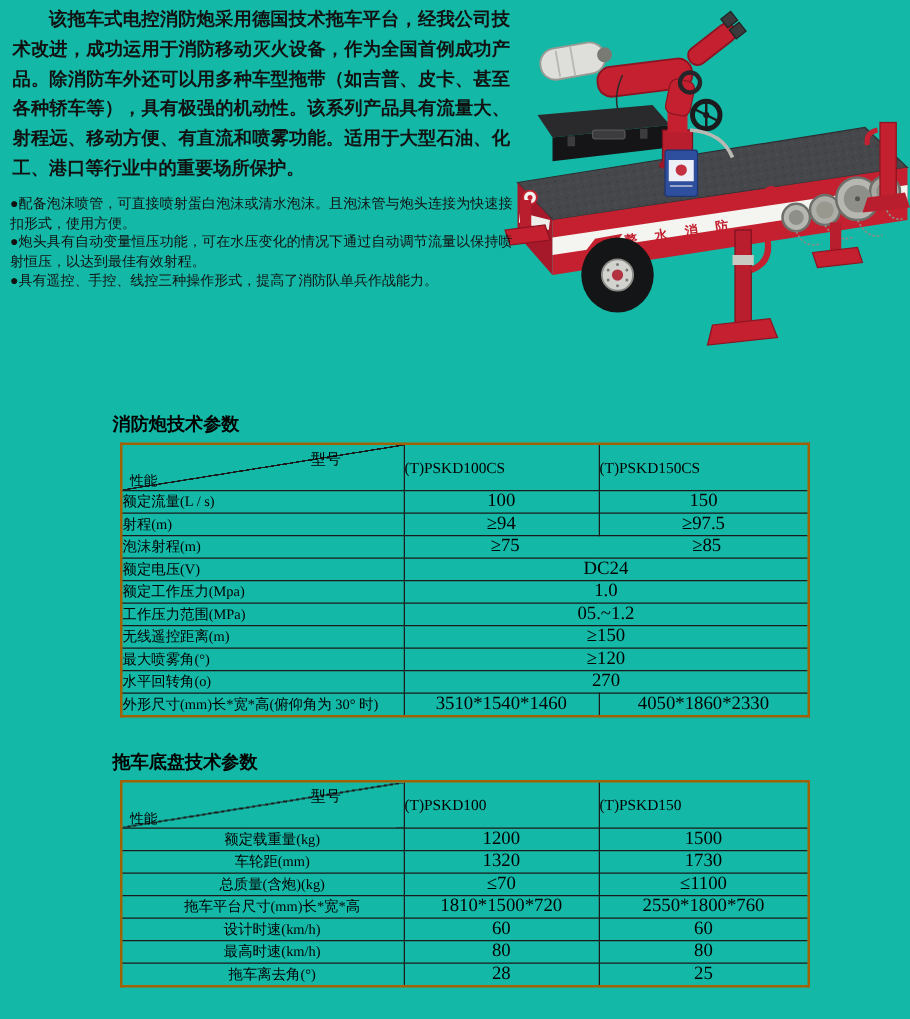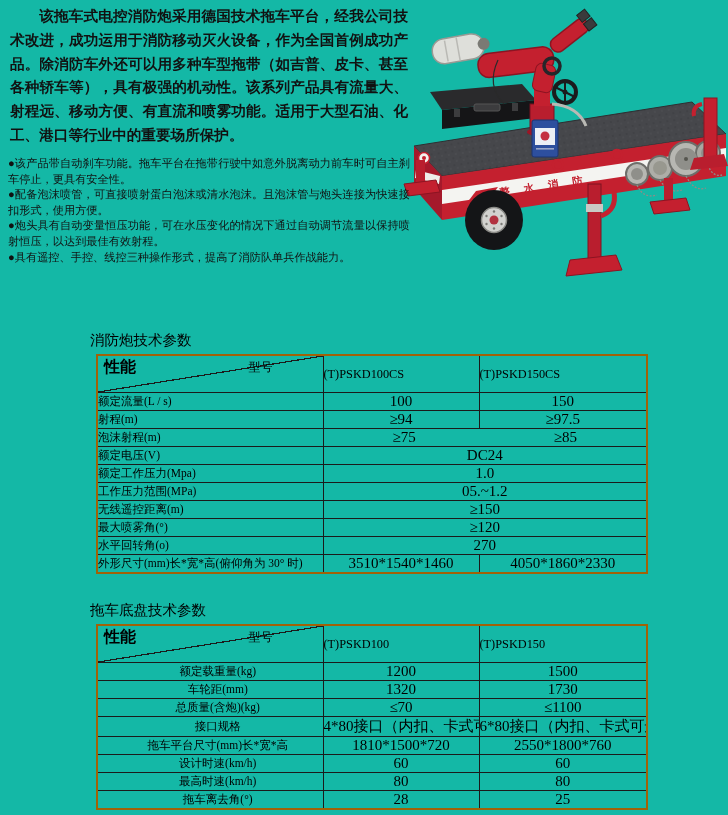--- a/index.html
+++ b/index.html
@@ -9,21 +9,21 @@
   .intro{position:absolute;left:10px;top:5px;width:398px;
          font-weight:bold;font-size:14.6px;line-height:23.8px;
          text-align:justify;text-indent:2em;margin:0;}
 
   .bullets{position:absolute;left:8px;top:156px;width:402px;
            font-size:11.2px;line-height:15.6px;text-align:justify;}
   .bullets p{margin:0;}
 
   .photo{position:absolute;left:402px;top:8px;width:326px;height:278px;}
 
-  .tbl-title{position:absolute;font-weight:normal;font-size:14.5px;line-height:17px;color:#000;margin:0;}
+  .tbl-title{position:absolute;font-weight:bold;font-size:14.5px;line-height:17px;color:#000;margin:0;}
   #t1-title{left:90px;top:332px;}
   #t2-title{left:90px;top:602px;}
 
   table.spec{position:absolute;left:96px;width:550px;border-collapse:collapse;table-layout:fixed;
              font-family:"Liberation Serif","DejaVu Serif",serif;color:#000;}
   #t1{top:354px;}
   #t2{top:624px;}
   table.spec{border:2px solid #a16207;}
   table.spec td{border:1px solid #1b1b1b;padding:0;overflow:hidden;}
 
@@ -32,22 +32,22 @@
   td.val{font-size:15px;text-align:center;height:17px;white-space:nowrap;}
   .twin{display:flex;width:100%;}
   .twin span{flex:1;text-align:center;}
 
   td.diag{position:relative;height:36px;
       background:linear-gradient(to bottom right,
         transparent calc(50% - 0.6px), #1b1b1b calc(50% - 0.6px),
         #1b1b1b calc(50% + 0.6px), transparent calc(50% + 0.6px));}
   td.diag .c-tr{position:absolute;top:3px;right:50px;font-size:12px;
       font-family:"Liberation Sans","DejaVu Sans",sans-serif;}
-  td.diag .c-bl{position:absolute;bottom:14px;left:6px;font-size:16px;
-      font-family:"Liberation Sans","DejaVu Sans",sans-serif;font-weight:bold;}
+  td.diag .c-bl{position:absolute;bottom:0;left:6px;font-size:11px;
+      font-family:"Liberation Sans","DejaVu Sans",sans-serif;}
   td.model{text-align:left;font-size:12.3px;height:36px;}
 </style>
 </head>
 <body>
 
 <div class="page">
 
   <p class="intro">该拖车式电控消防炮采用德国技术拖车平台，经我公司技术改进，成功运用于消防移动灭火设备，作为全国首例成功产品。除消防车外还可以用多种车型拖带（如吉普、皮卡、甚至各种轿车等），具有极强的机动性。该系列产品具有流量大、射程远、移动方便、有直流和喷雾功能。适用于大型石油、化工、港口等行业中的重要场所保护。</p>
 
   <div class="photo">
@@ -175,21 +175,20 @@
       <g>
         <rect x="130" y="112" width="26" height="37" rx="2" fill="#2d4f9e" stroke="#1d3570" stroke-width="1"></rect>
         <rect x="133" y="120" width="20" height="17" fill="#eceff5"></rect>
         <circle cx="143" cy="128" r="4.5" fill="#c43040"></circle>
         <rect x="134" y="140" width="18" height="1.6" fill="#9aa6c8"></rect>
       </g>
     </svg>
   </div>
 
   <div class="bullets" id="bullets">
-      <p>●该产品带自动刹车功能。拖车平台在拖带行驶中如意外脱离动力前车时可自主刹车停止，更具有安全性。</p>
       <p>●配备泡沫喷管，可直接喷射蛋白泡沫或清水泡沫。且泡沫管与炮头连接为快速接扣形式，使用方便。</p>
       <p>●炮头具有自动变量恒压功能，可在水压变化的情况下通过自动调节流量以保持喷射恒压，以达到最佳有效射程。</p>
       <p>●具有遥控、手控、线控三种操作形式，提高了消防队单兵作战能力。</p>
     </div>
 
   <h3 class="tbl-title" id="t1-title">消防炮技术参数</h3>
   <table class="spec" id="t1">
       <colgroup>
         <col style="width:226px">
         <col style="width:156px">
@@ -280,25 +279,20 @@
             <td class="lbl">车轮距(mm)</td>
           <td class="val">1320</td>
           <td class="val">1730</td>
         </tr>
         <tr>
             <td class="lbl">总质量(含炮)(kg)</td>
           <td class="val">≤70</td>
           <td class="val">≤1100</td>
         </tr>
         <tr>
-            <td class="lbl">接口规格</td>
-          <td class="val">4*80接口（内扣、卡式可选）</td>
-          <td class="val">6*80接口（内扣、卡式可选）</td>
-        </tr>
-        <tr>
             <td class="lbl">拖车平台尺寸(mm)长*宽*高</td>
           <td class="val">1810*1500*720</td>
           <td class="val">2550*1800*760</td>
         </tr>
         <tr>
             <td class="lbl">设计时速(km/h)</td>
           <td class="val">60</td>
           <td class="val">60</td>
         </tr>
         <tr>

